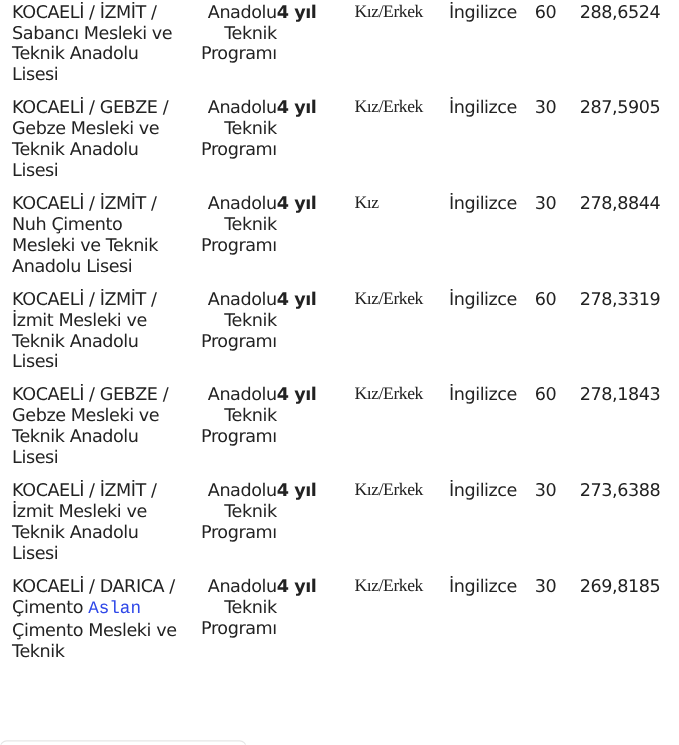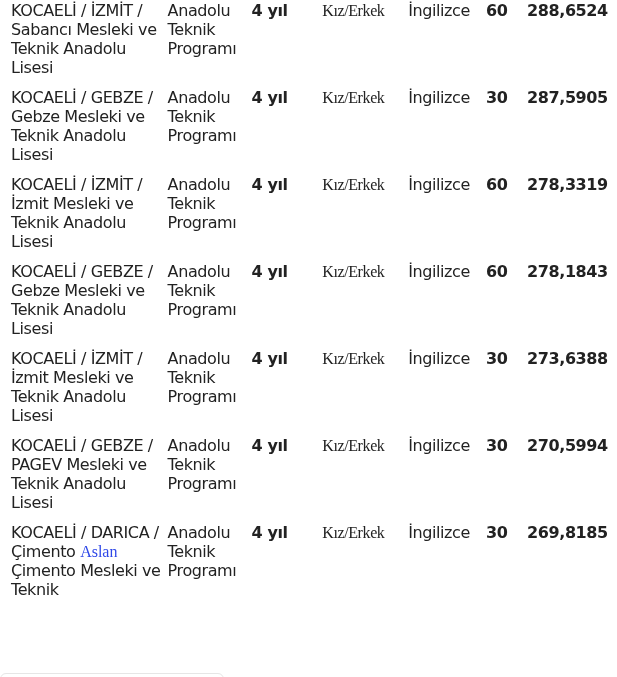--- a/index.html
+++ b/index.html
@@ -10,27 +10,27 @@
     table.results {
       border-collapse: separate; border-spacing: 0;
       position: absolute; left: 8px; top: 0px;
       font-size: 16px; line-height: 19px;
       letter-spacing: -0.4px;
     }
     table.results td {
       vertical-align: top; padding: 0; padding-top: 1px; padding-bottom: 10px;
     }
     td.c-school { width: 157px; padding-left: 3px !important; padding-right: 3px; }
-    td.c-program { width: 84px; }
+    td.c-program { width: 84px; text-align: right; }
     td.c-duration { width: 71px; font-weight: bold; }
     td.c-gender { width: 86px; font-family: Liberation Serif, serif; }
     td.c-language { width: 78px; }
-    td.c-quota { width: 41px; font-weight: bold; }
-    td.c-score { width: 90px; font-weight: bold; }
-    .link-word { color: #2f48e8; font-family: Liberation Serif, serif; letter-spacing: 0; }
+    td.c-quota { width: 41px; }
+    td.c-score { width: 90px; }
+    .link-word { color: #2f48e8; font-family: Liberation Mono, monospace; letter-spacing: 0; }
     .bottom-box {
       position: absolute; left: 0; top: 673px; width: 222px; height: 20px;
       border: 1px solid #e6e6e6; border-radius: 6px; background: transparent;
     }
   </style>
 </head>
 <body>
 
 <table class="results">
   <tbody>
@@ -46,20 +46,29 @@
     <tr>
       <td class="c-school">KOCAELİ / GEBZE / Gebze Mesleki ve Teknik Anadolu Lisesi</td>
       <td class="c-program">Anadolu Teknik Programı</td>
       <td class="c-duration">4 yıl</td>
       <td class="c-gender">Kız/Erkek</td>
       <td class="c-language">İngilizce</td>
       <td class="c-quota">30</td>
       <td class="c-score">287,5905</td>
     </tr>
     <tr>
+      <td class="c-school">KOCAELİ / İZMİT / Nuh Çimento Mesleki ve Teknik Anadolu Lisesi</td>
+      <td class="c-program">Anadolu Teknik Programı</td>
+      <td class="c-duration">4 yıl</td>
+      <td class="c-gender">Kız</td>
+      <td class="c-language">İngilizce</td>
+      <td class="c-quota">30</td>
+      <td class="c-score">278,8844</td>
+    </tr>
+    <tr>
       <td class="c-school">KOCAELİ / İZMİT / İzmit Mesleki ve Teknik Anadolu Lisesi</td>
       <td class="c-program">Anadolu Teknik Programı</td>
       <td class="c-duration">4 yıl</td>
       <td class="c-gender">Kız/Erkek</td>
       <td class="c-language">İngilizce</td>
       <td class="c-quota">60</td>
       <td class="c-score">278,3319</td>
     </tr>
     <tr>
       <td class="c-school">KOCAELİ / GEBZE / Gebze Mesleki ve Teknik Anadolu Lisesi</td>
@@ -73,29 +82,20 @@
     <tr>
       <td class="c-school">KOCAELİ / İZMİT / İzmit Mesleki ve Teknik Anadolu Lisesi</td>
       <td class="c-program">Anadolu Teknik Programı</td>
       <td class="c-duration">4 yıl</td>
       <td class="c-gender">Kız/Erkek</td>
       <td class="c-language">İngilizce</td>
       <td class="c-quota">30</td>
       <td class="c-score">273,6388</td>
     </tr>
     <tr>
-      <td class="c-school">KOCAELİ / GEBZE / PAGEV Mesleki ve Teknik Anadolu Lisesi</td>
-      <td class="c-program">Anadolu Teknik Programı</td>
-      <td class="c-duration">4 yıl</td>
-      <td class="c-gender">Kız/Erkek</td>
-      <td class="c-language">İngilizce</td>
-      <td class="c-quota">30</td>
-      <td class="c-score">270,5994</td>
-    </tr>
-    <tr>
       <td class="c-school"><span>KOCAELİ / DARICA / Çimento </span><span class="link-word">Aslan</span><span> Çimento Mesleki ve Teknik</span></td>
       <td class="c-program">Anadolu Teknik Programı</td>
       <td class="c-duration">4 yıl</td>
       <td class="c-gender">Kız/Erkek</td>
       <td class="c-language">İngilizce</td>
       <td class="c-quota">30</td>
       <td class="c-score">269,8185</td>
     </tr>
   </tbody>
 </table>

